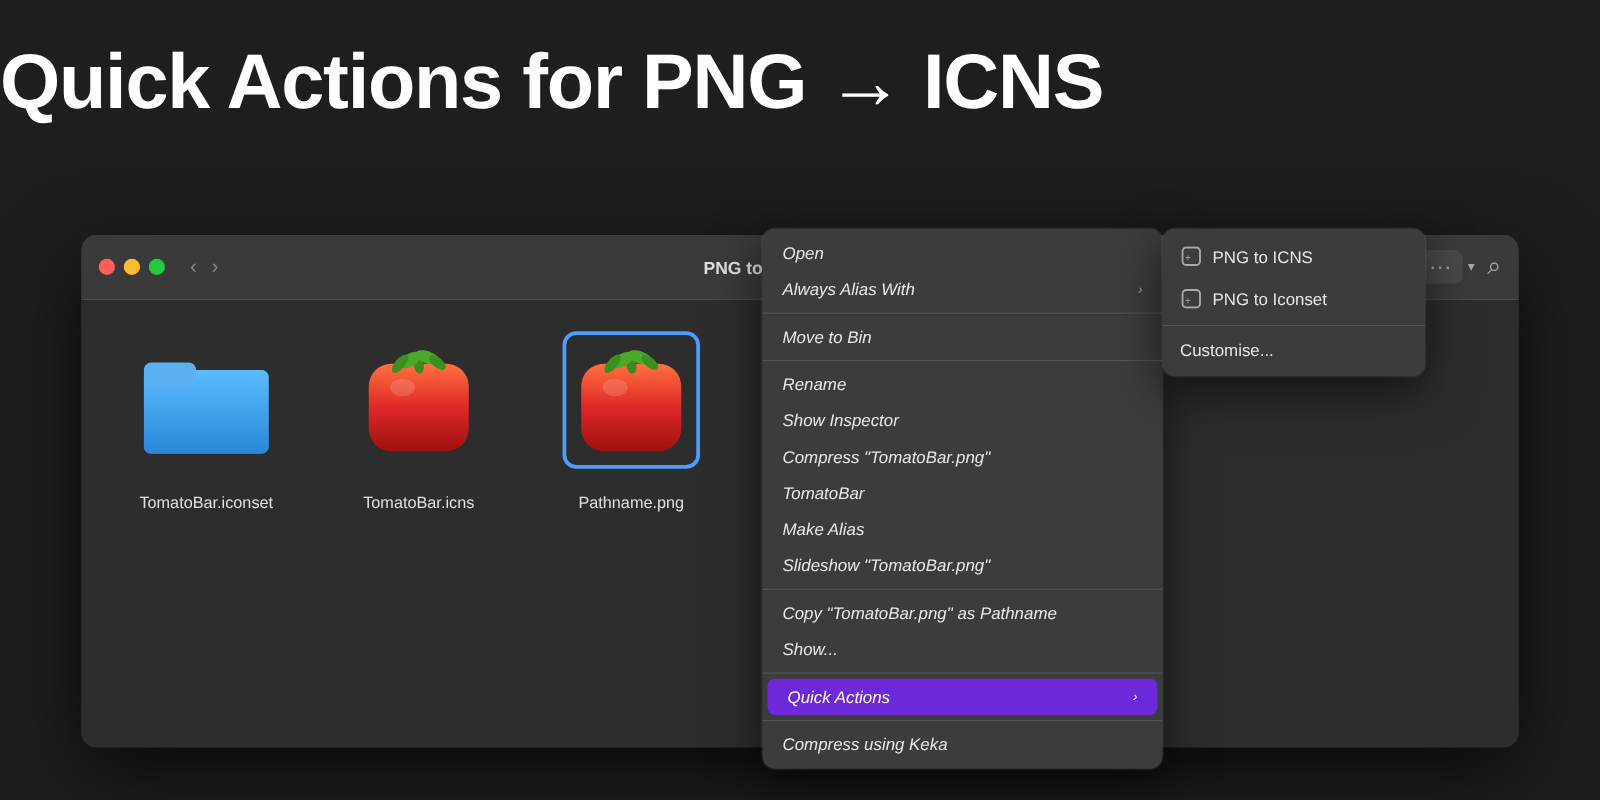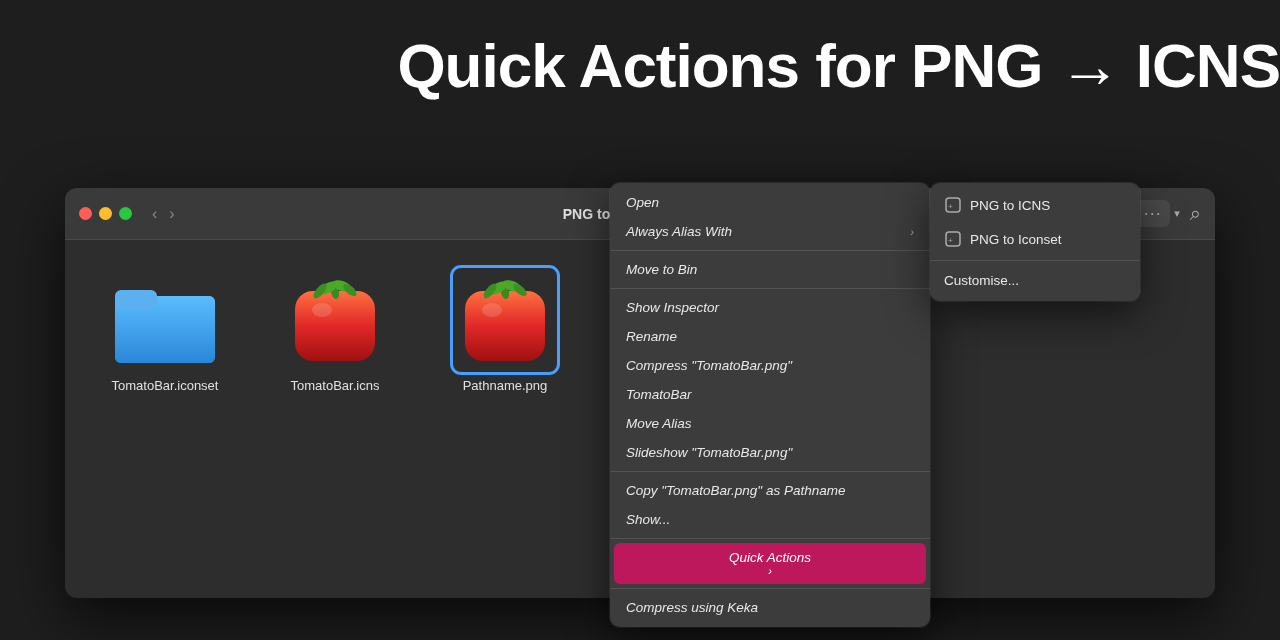--- a/index.html
+++ b/index.html
@@ -8,21 +8,21 @@
       width: 1280px;
       height: 640px;
       background: #1e1e1e;
       font-family: -apple-system, BlinkMacSystemFont, "SF Pro Display", "Helvetica Neue", sans-serif;
       overflow: hidden;
       position: relative;
     }
 
     
     .page-title {
-      text-align: right;
+      text-align: left;
       color: #ffffff;
       font-size: 62px;
       font-weight: 800;
       padding-top: 30px;
       letter-spacing: -1px;
     }
 
     
     .finder-window {
       position: absolute;
@@ -106,21 +106,21 @@
       align-items: flex-start;
       padding: 30px 40px;
       gap: 50px;
     }
 
     
     .file-item {
       display: flex;
       flex-direction: column;
       align-items: center;
-      gap: 8px;
+      gap: 24px;
       width: 120px;
     }
 
     .file-icon {
       width: 100px;
       height: 100px;
       display: flex;
       align-items: center;
       justify-content: center;
     }
@@ -150,25 +150,24 @@
       font-size: 13.5px;
       cursor: pointer;
       display: flex;
       align-items: center;
       justify-content: space-between;
       white-space: nowrap;
       font-style: italic;
     }
 
     .menu-item.highlighted {
-      background: #be185d;
+      background: #6d28d9;
       color: white;
       border-radius: 6px;
       margin: 0 4px;
-      flex-direction: column;
     }
 
     .menu-divider {
       height: 1px;
       background: rgba(255,255,255,0.12);
       margin: 4px 0;
     }
 
     .menu-chevron {
       font-size: 11px;
@@ -332,33 +331,33 @@
   <div class="menu-item">
     <span>Always Alias With</span>
     <span class="menu-chevron">›</span>
   </div>
   <div class="menu-divider"></div>
   <div class="menu-item">
     <span>Move to Bin</span>
   </div>
   <div class="menu-divider"></div>
   <div class="menu-item">
+    <span>Rename</span>
+  </div>
+  <div class="menu-item">
     <span>Show Inspector</span>
   </div>
   <div class="menu-item">
-    <span>Rename</span>
-  </div>
-  <div class="menu-item">
     <span>Compress "TomatoBar.png"</span>
   </div>
   <div class="menu-item">
     <span>TomatoBar</span>
   </div>
   <div class="menu-item">
-    <span>Move Alias</span>
+    <span>Make Alias</span>
   </div>
   <div class="menu-item">
     <span>Slideshow "TomatoBar.png"</span>
   </div>
   <div class="menu-divider"></div>
   <div class="menu-item">
     <span>Copy "TomatoBar.png" as Pathname</span>
   </div>
   <div class="menu-item">
     <span>Show...</span>

